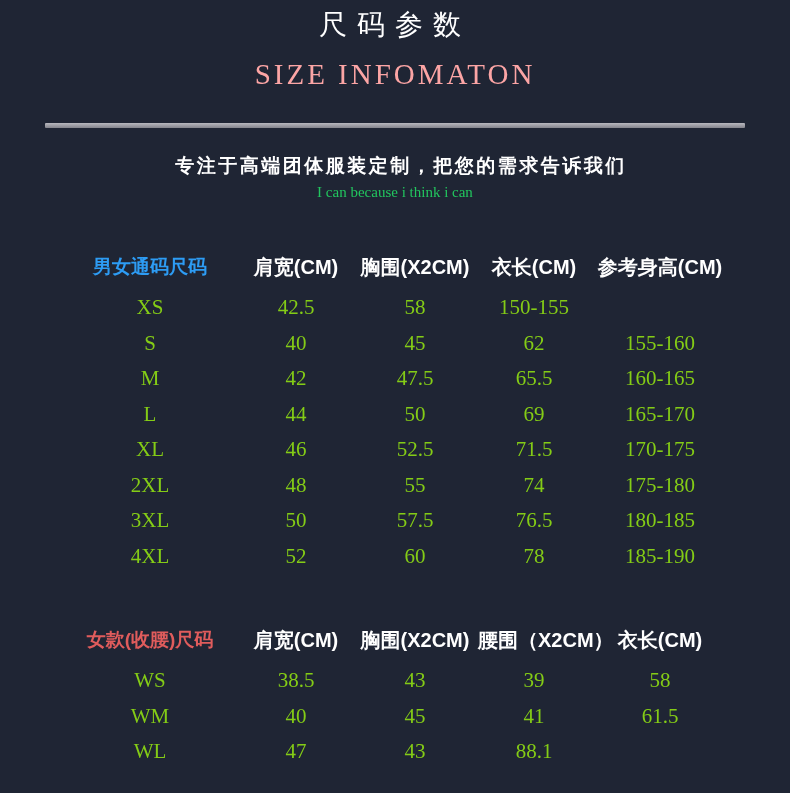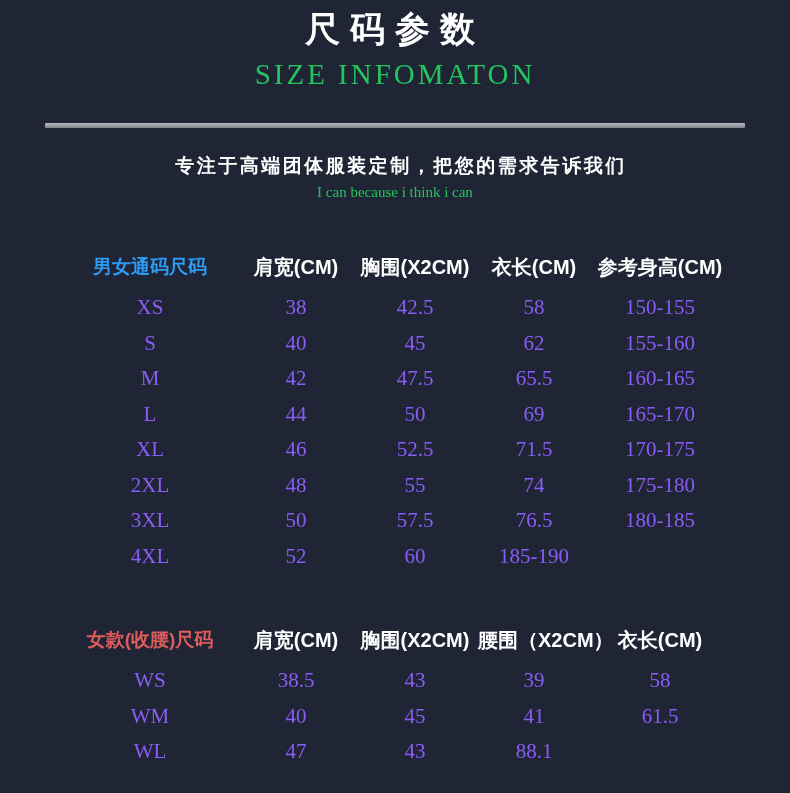--- a/index.html
+++ b/index.html
@@ -12,31 +12,31 @@
     position: relative;
     width: 790px; height: 793px;
     background: #1f2534;
     overflow: hidden;
     color: #f2f2f2;
   }
   .title-cn {
     position: absolute; top: 6px; left: 0; width: 100%;
     text-align: center;
     font-family: "Liberation Serif", serif;
-    font-size: 35px; font-weight: bold;
+    font-size: 28px; font-weight: normal;
     letter-spacing: 10px;
     color: #ffffff;
   }
   .title-en {
     position: absolute; top: 58px; left: 0; width: 100%;
     text-align: center;
     font-family: "Liberation Serif", serif;
     font-size: 29px; font-weight: normal;
     letter-spacing: 3px;
-    color: #22c55e;
+    color: #fca5a5;
   }
   .divider {
     position: absolute; top: 123px; left: 45px; right: 45px;
     height: 5px;
     background: linear-gradient(#b8b8bf, #84848c);
     border-radius: 1px;
   }
   .tagline {
     position: absolute; top: 153px; left: 6px; width: 100%;
     text-align: center;
@@ -72,21 +72,21 @@
   }
   .tlabel {
     font-weight: bold;
     font-size: 19px;
   }
   .tlabel.blue { color: #2d9cf4; }
   .tlabel.red  { color: #e05c5c; }
   .sizecell, .numcell {
     font-family: "Liberation Serif", serif;
     font-size: 21px;
-    color: #8b5cf6;
+    color: #84cc16;
   }
 </style>
 </head>
 <body>
 
 <div class="page">
 
   <div class="title-cn">尺码参数</div>
   <div class="title-en">SIZE INFOMATON</div>
   <div class="divider"></div>
@@ -97,21 +97,20 @@
     <div class="trow thead">
       <div class="cell tlabel blue">男女通码尺码</div>
       <div class="cell colhead">肩宽(CM)</div>
       <div class="cell colhead">胸围(X2CM)</div>
       <div class="cell colhead">衣长(CM)</div>
       <div class="cell colhead">参考身高(CM)</div>
     </div>
 
     <div class="trow">
       <div class="cell sizecell">XS</div>
-      <div class="cell numcell">38</div>
       <div class="cell numcell">42.5</div>
       <div class="cell numcell">58</div>
       <div class="cell numcell">150-155</div>
     </div>
     <div class="trow">
       <div class="cell sizecell">S</div>
       <div class="cell numcell">40</div>
       <div class="cell numcell">45</div>
       <div class="cell numcell">62</div>
       <div class="cell numcell">155-160</div>
@@ -148,20 +147,21 @@
       <div class="cell sizecell">3XL</div>
       <div class="cell numcell">50</div>
       <div class="cell numcell">57.5</div>
       <div class="cell numcell">76.5</div>
       <div class="cell numcell">180-185</div>
     </div>
     <div class="trow">
       <div class="cell sizecell">4XL</div>
       <div class="cell numcell">52</div>
       <div class="cell numcell">60</div>
+      <div class="cell numcell">78</div>
       <div class="cell numcell">185-190</div>
     </div>
   </div>
 
   <div class="size-table table-women">
     <div class="trow thead">
       <div class="cell tlabel red">女款(收腰)尺码</div>
       <div class="cell colhead">肩宽(CM)</div>
       <div class="cell colhead">胸围(X2CM)</div>
       <div class="cell colhead">腰围（X2CM）</div>

